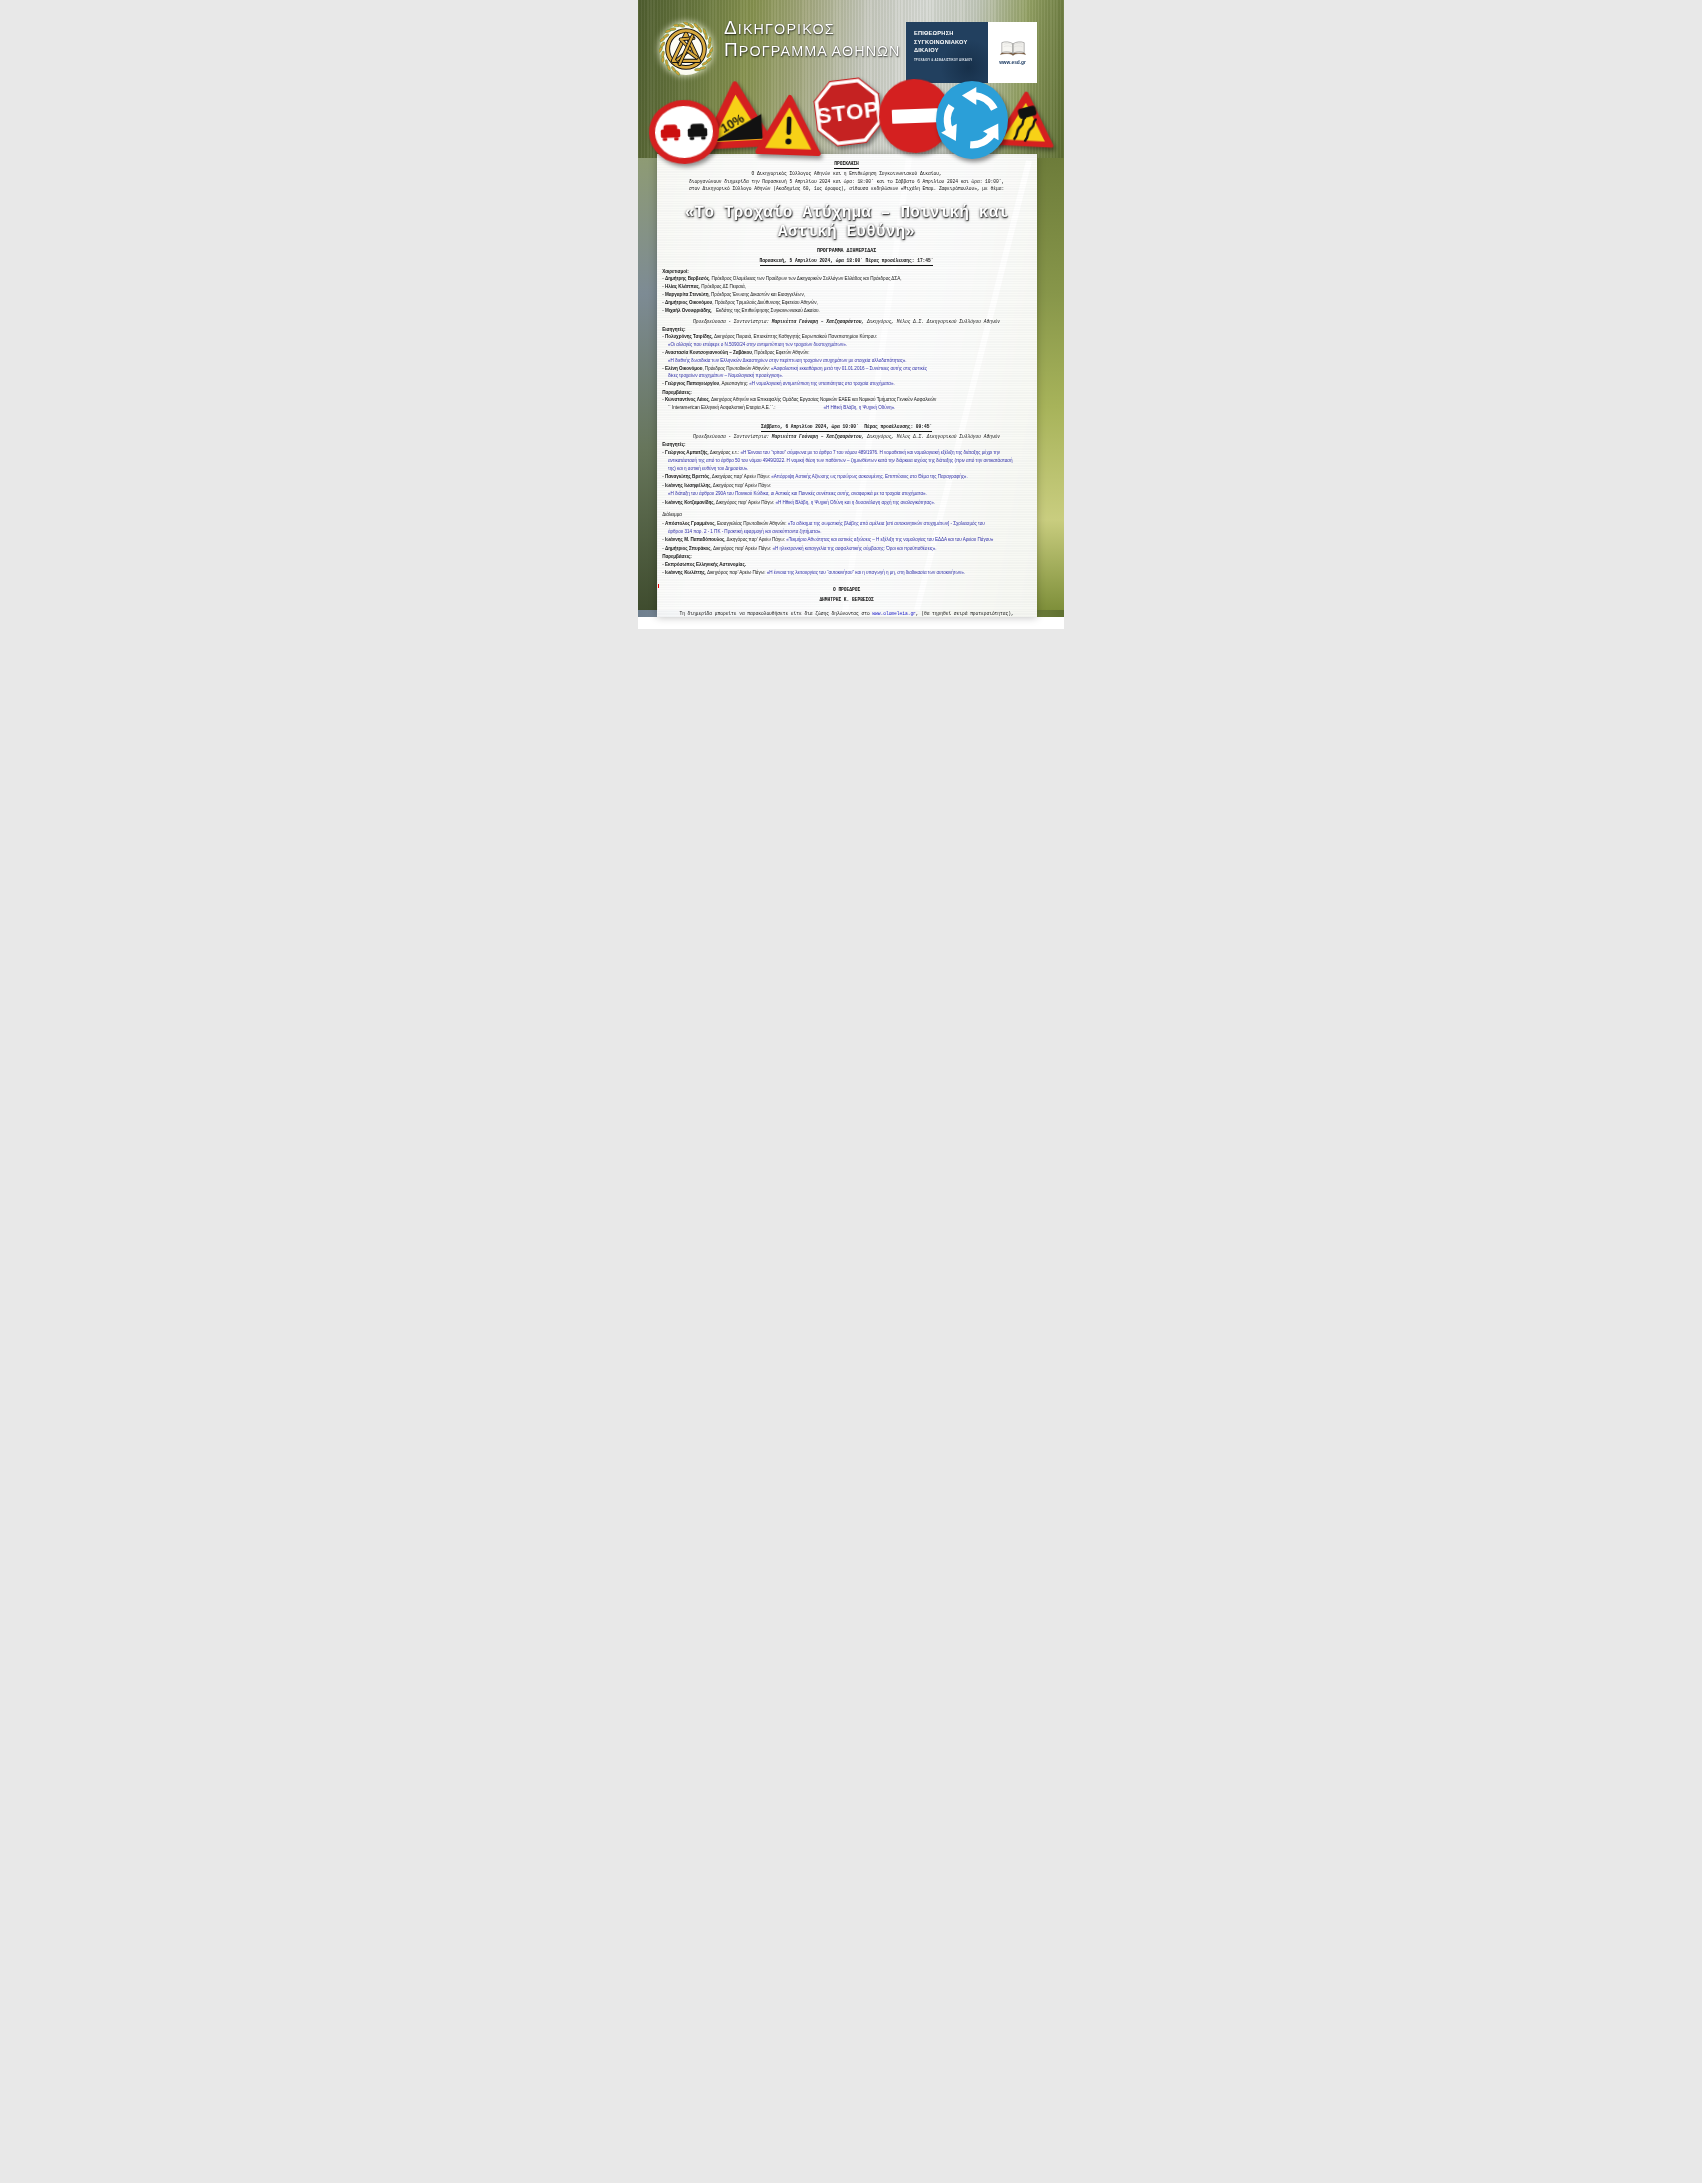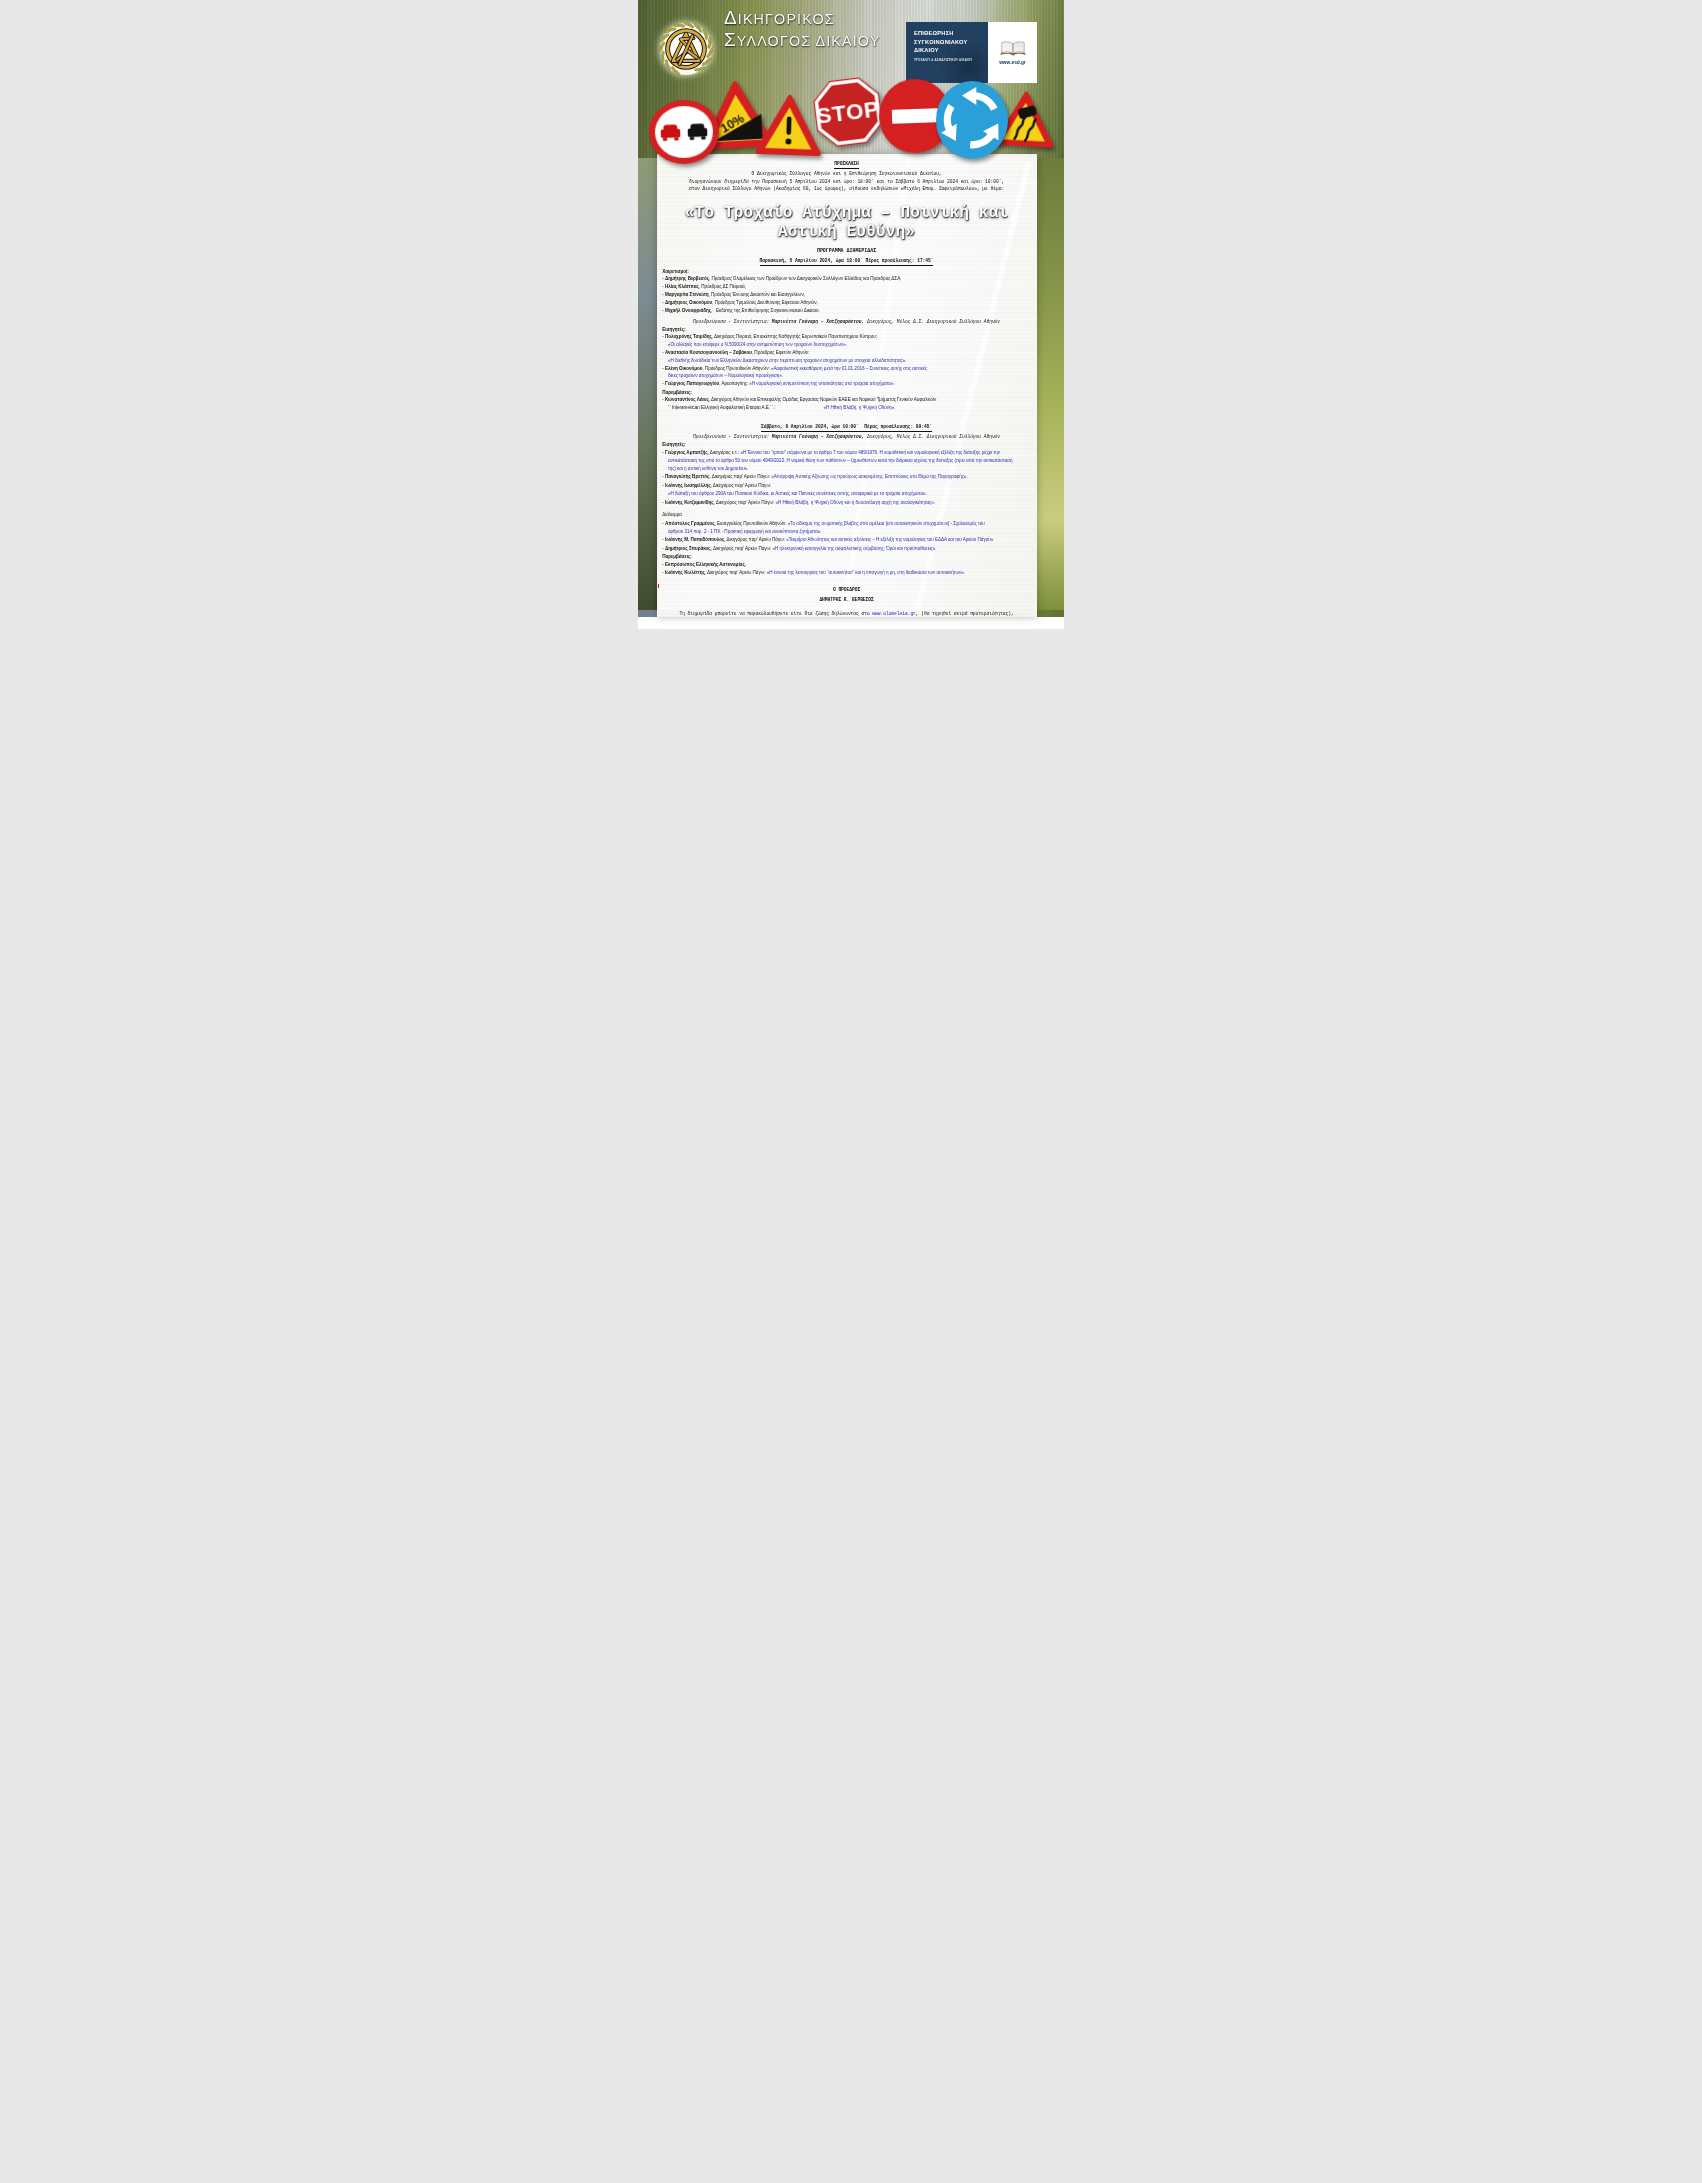--- a/index.html
+++ b/index.html
@@ -16,21 +16,21 @@
   .edge-right{position:absolute;left:399px;top:158px;width:27px;height:452px;
     background:linear-gradient(to bottom,#6d7c3a 0%,#87964a 30%,#a7b35a 55%,#c9cd7f 80%,#7e8f3a 100%);}
   .bg-bottom{position:absolute;left:0;top:610px;width:426px;height:7px;
     background:linear-gradient(90deg,#6f7f8e 0%,#93a0aa 30%,#b9c0bd 50%,#98a55e 72%,#5f7030 100%);}
   .road-streak{position:absolute;width:6.1px;height:463px;background:rgba(255,255,255,.85);top:154px;z-index:9;}
   .rs1{left:236px;transform:rotate(8deg);}
   .rs2{left:332px;transform:rotate(14deg);}
   
   .logo{position:absolute;left:21.4px;top:22px;width:54px;height:54px;z-index:7;
         filter:drop-shadow(0 0 3.5px rgba(255,255,230,.95));}
-  .org-title{position:absolute;left:86px;top:8px;z-index:6;color:#fff;
+  .org-title{position:absolute;left:86px;top:18px;z-index:6;color:#fff;
      font-size:14.4px;line-height:19.6px;letter-spacing:1.1px;font-weight:400;
      text-shadow:0.4px 0.9px 1.7px rgba(0,0,0,.75),0 0 0.9px rgba(0,0,0,.4);}
   .org-title div::first-letter{font-size:19px;}
   .jbox{position:absolute;left:268px;top:22px;width:82px;height:61px;background:#22405f;z-index:5;
         box-sizing:border-box;padding:7.4px 0 0 7.9px;overflow:hidden;}
   .jbox .shade{position:absolute;right:-8.7px;bottom:-13px;width:57px;height:57px;border-radius:50%;
         background:radial-gradient(circle,#17304a 0%,rgba(23,48,74,0) 70%);}
   .jt{color:#fff;font-weight:700;font-size:5.7px;line-height:8.3px;letter-spacing:0.2px;position:relative;}
   .jsub{color:#dfe6ee;font-weight:700;font-size:2.9px;letter-spacing:0.2px;margin-top:3.9px;position:relative;}
   .ebox{position:absolute;left:350px;top:22px;width:49px;height:61px;background:#fff;z-index:5;
@@ -120,21 +120,21 @@
       <path d="M50,22 L74,72 L26,72 Z" stroke="#111" stroke-width="8"></path>
       <path d="M50,22 L74,72 L26,72 Z" stroke="#d8a93f" stroke-width="4.5"></path>
       <path d="M64,30 L40,32 L58,50 L34,70" stroke="#111" stroke-width="7"></path>
       <path d="M64,30 L40,32 L58,50 L34,70" stroke="#d8a93f" stroke-width="3.8"></path>
       <path d="M38,78 L62,26 M54,54 L70,66" stroke="#111" stroke-width="7"></path>
       <path d="M38,78 L62,26 M54,54 L70,66" stroke="#d8a93f" stroke-width="3.8"></path>
     </g>
   </svg>
   <div class="org-title">
     <div>ΔΙΚΗΓΟΡΙΚΟΣ</div>
-    <div>ΣΥΛΛΟΓΟΣ ΔΙΚΑΙΟΥ</div>
+    <div>ΠΡΟΓΡΑΜΜΑ ΑΘΗΝΩΝ</div>
   </div>
   <div class="jbox">
     <div class="shade"></div>
     <div class="jt">ΕΠΙΘΕΩΡΗΣΗ</div>
     <div class="jt">ΣΥΓΚΟΙΝΩΝΙΑΚΟΥ</div>
     <div class="jt">ΔΙΚΑΙΟΥ</div>
     <div class="jsub">ΤΡΟΧΑΙΟΥ &amp; ΑΣΦΑΛΙΣΤΙΚΟΥ ΔΙΚΑΙΟΥ</div>
   </div>
   <div class="ebox">
     <svg width="28" height="17.5" viewBox="0 0 120 70">

